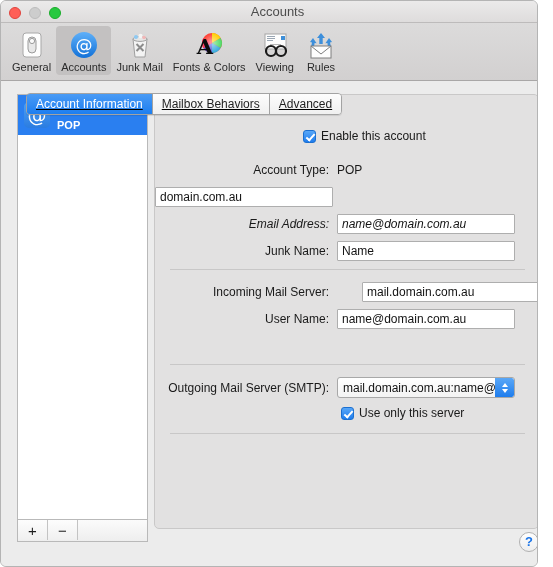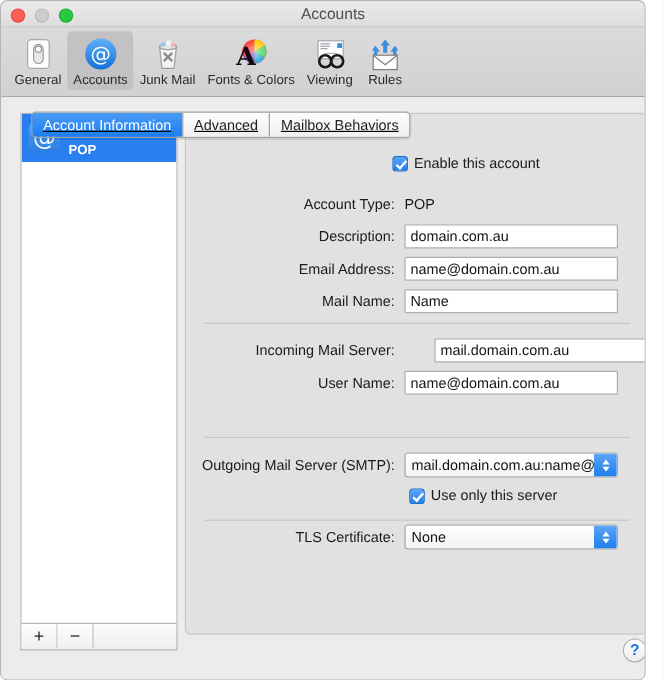--- a/index.html
+++ b/index.html
@@ -327,42 +327,41 @@
     </div>
 
     <div class="sidebar-footer">
       <span class="sb-btn">+</span>
       <span class="sb-btn">−</span>
       <span class="sb-filler"></span>
     </div>
 
     <div class="panel">
 
-      <div class="cbrow" style="left:172px; top:34px;">
+      <div class="cbrow" style="left:148px; top:34px;">
         <span class="cbox"></span>
         <span class="cb-label">Enable this account</span>
       </div>
 
       <div class="row" style="top:68px;">
         <span class="lbl">Account Type:</span>
         <span class="val-static">POP</span>
       </div>
 
       <div class="row" style="top:92px;">
-        <span class="lbl">Description:</span>
         <span class="field">domain.com.au</span>
       </div>
 
-      <div class="row" style="top:119px;">
+      <div class="row" style="top:119px;font-style:italic;">
         <span class="lbl">Email Address:</span>
         <span class="field">name@domain.com.au</span>
       </div>
 
       <div class="row" style="top:146px;">
-        <span class="lbl">Mail Name:</span>
+        <span class="lbl">Junk Name:</span>
         <span class="field">Name</span>
       </div>
 
       <div class="sep" style="top:174px;"></div>
 
       <div class="row" style="top:187px;justify-content:space-between;">
         <span class="lbl">Incoming Mail Server:</span>
         <span class="field">mail.domain.com.au</span>
       </div>
 
@@ -385,36 +384,26 @@
         </span>
       </div>
 
       <div class="cbrow" style="left:186px; top:311px;">
         <span class="cbox"></span>
         <span class="cb-label">Use only this server</span>
       </div>
 
       <div class="sep" style="top:338px;"></div>
 
-      <div class="row" style="top:342px;">
-        <span class="lbl">TLS Certificate:</span>
-        <span class="popup">
-          <span>None</span>
-          <span class="popup-arrows">
-            <i class="arr arr-up"></i>
-              <i class="arr arr-dn"></i>
-          </span>
-        </span>
-      </div>
 
     </div>
 
     <div class="tabs" style="left:25px; top:12px;text-decoration:underline;">
       <span class="tab active">Account Information</span>
+      <span class="tab">Mailbox Behaviors</span>
       <span class="tab">Advanced</span>
-      <span class="tab">Mailbox Behaviors</span>
     </div>
 
   </div>
 
   <div class="help-btn">?</div>
 
 </div>
 
 </body></html>

